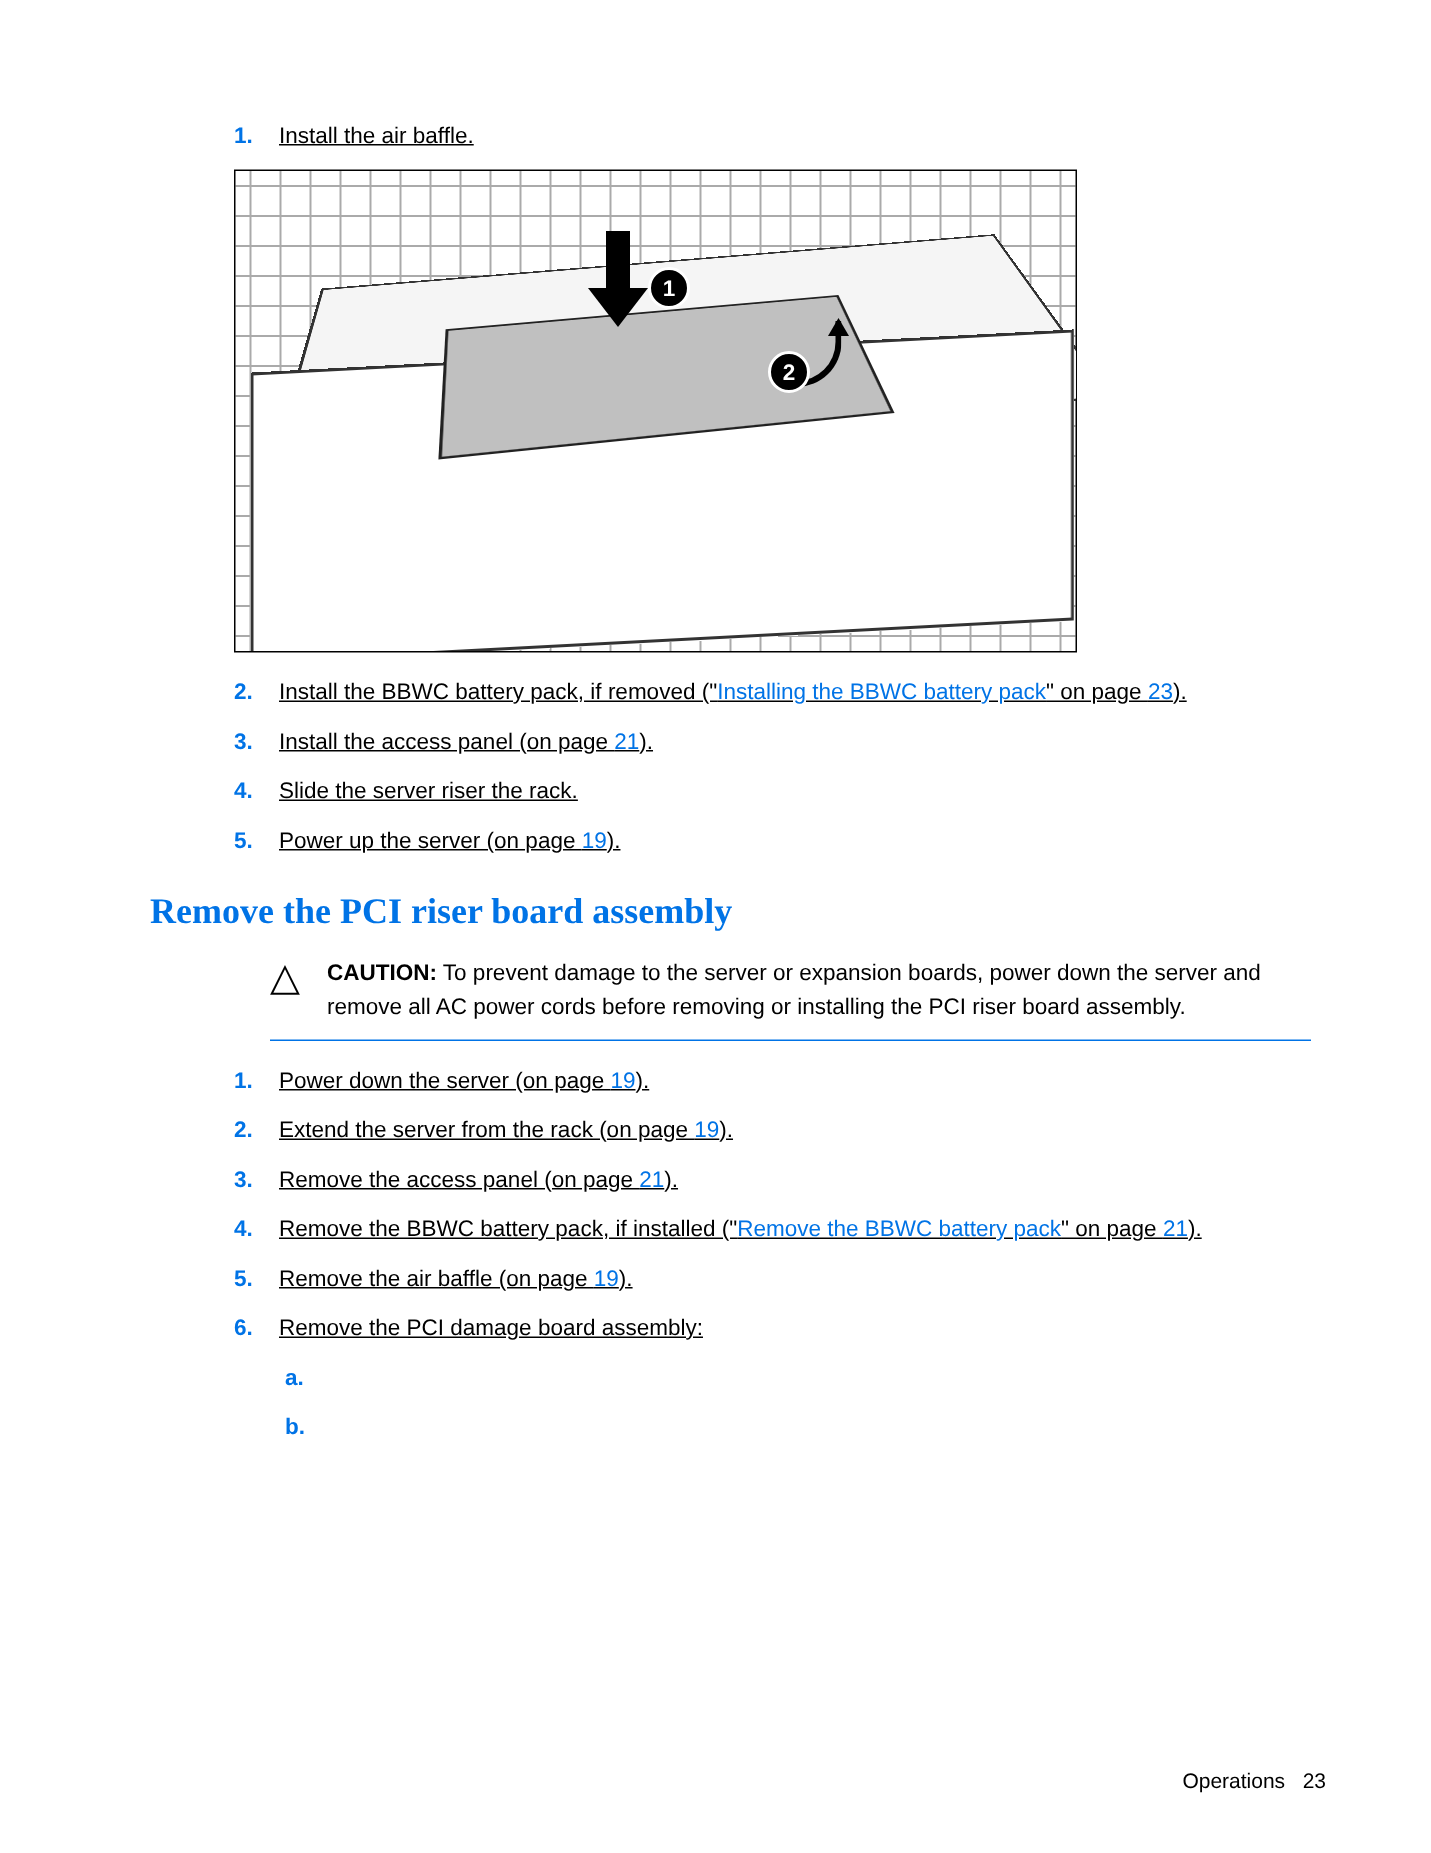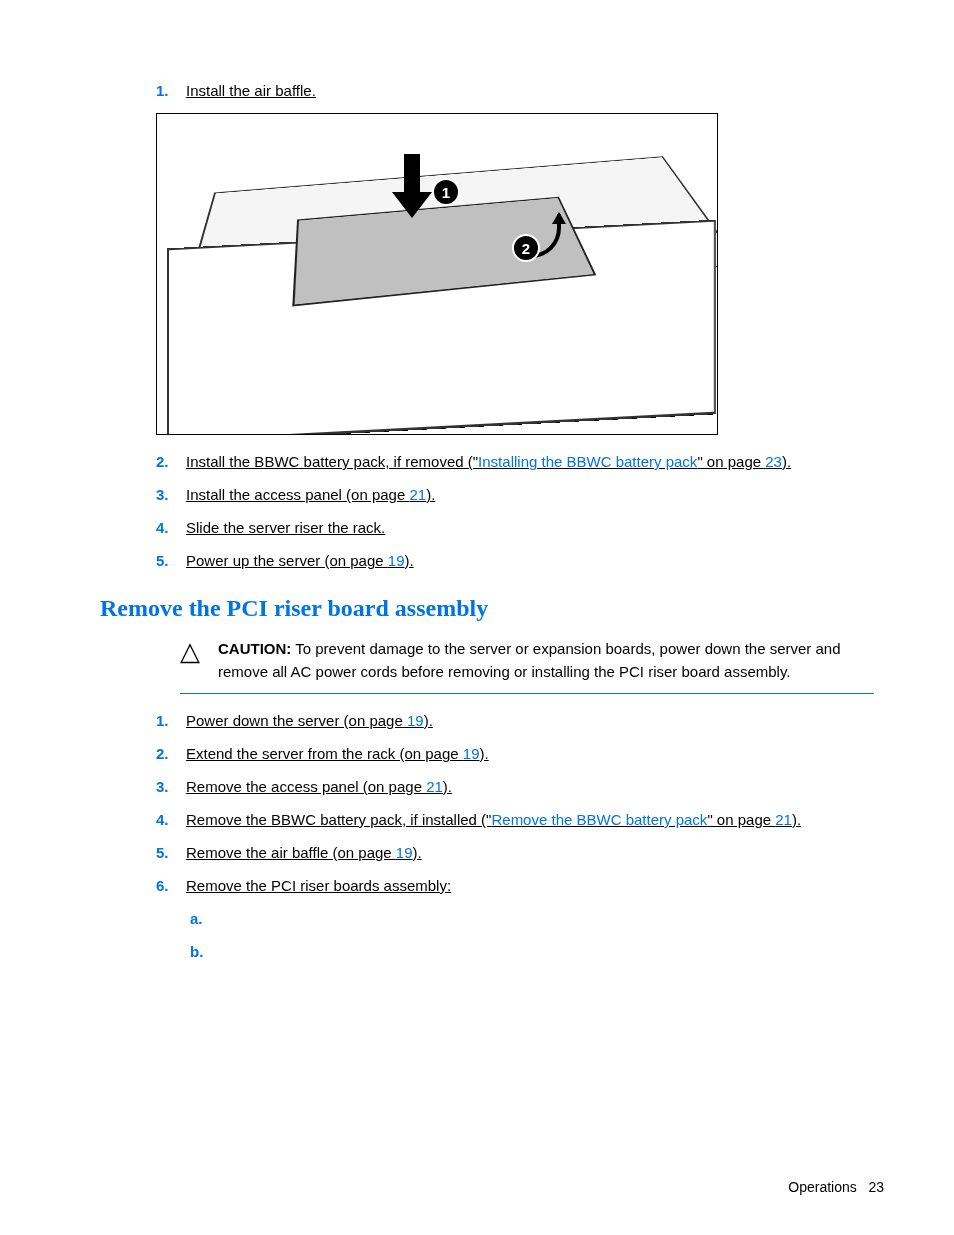--- a/index.html
+++ b/index.html
@@ -262,21 +262,21 @@
       <div class="ol-item">
         <span class="ol-num">4.</span>
         <span class="ol-text">Remove the BBWC battery pack, if installed ("<span class="link">Remove the BBWC battery pack</span>" on page <span class="link">21</span>).</span>
       </div>
       <div class="ol-item">
         <span class="ol-num">5.</span>
         <span class="ol-text">Remove the air baffle (on page <span class="link">19</span>).</span>
       </div>
       <div class="ol-item">
         <span class="ol-num">6.</span>
-        <span class="ol-text">Remove the PCI riser boards assembly:</span>
+        <span class="ol-text">Remove the PCI damage board assembly:</span>
       </div>
     </div>
 
   <div id="sub-steps">
       <div class="sub-item">
         <span class="sub-letter">a.</span>
       </div>
       <div class="sub-item">
         <span class="sub-letter">b.</span>
       </div>

